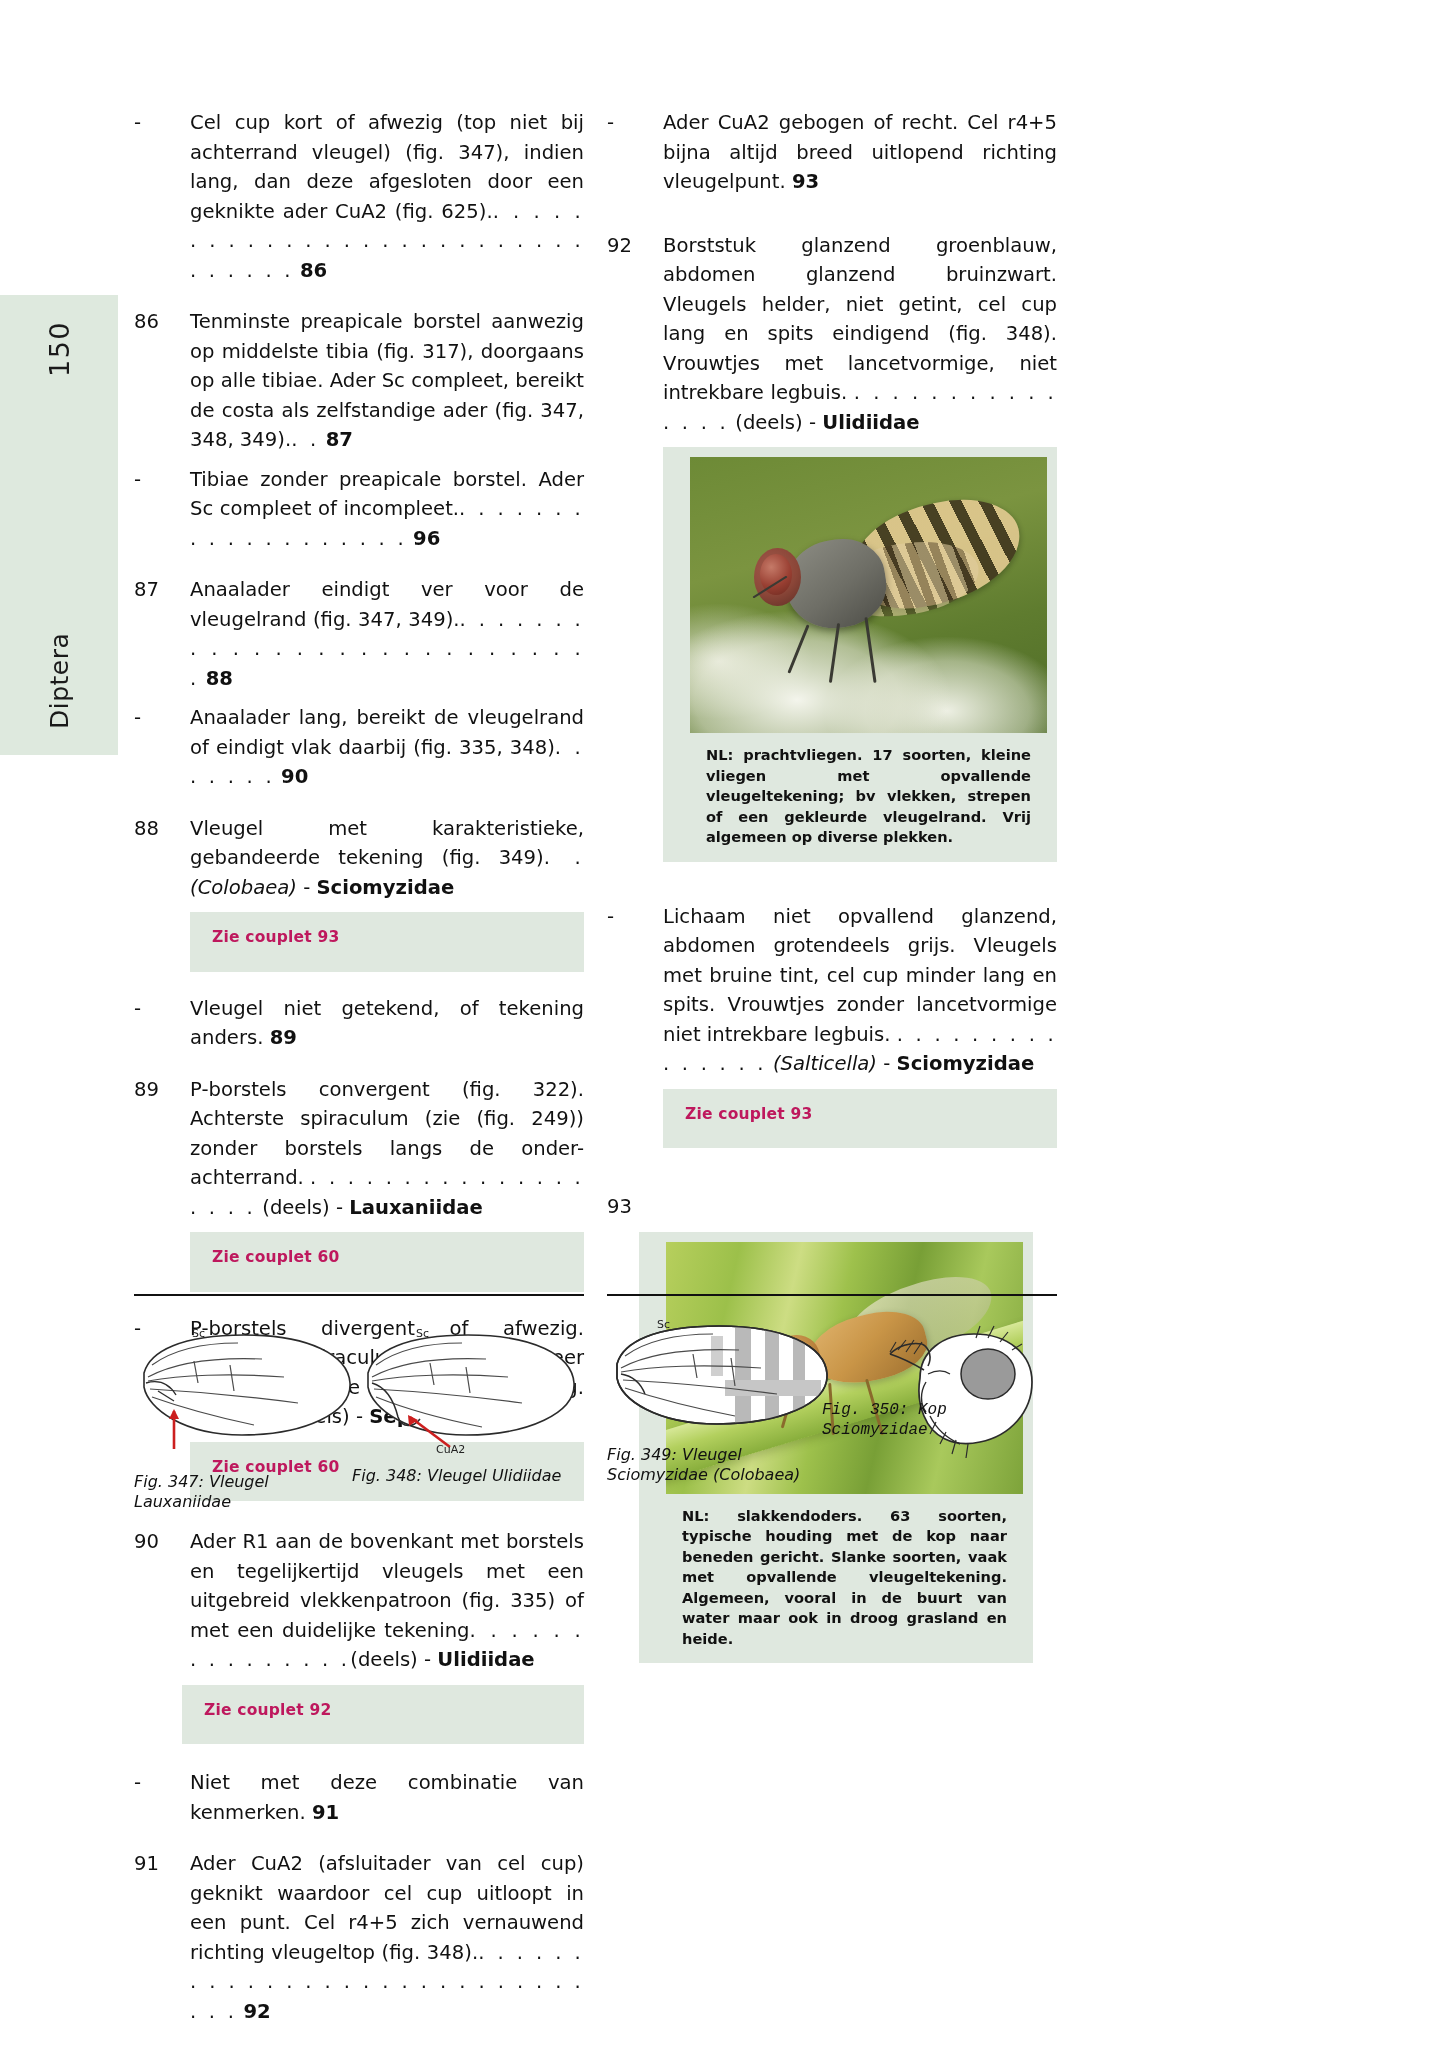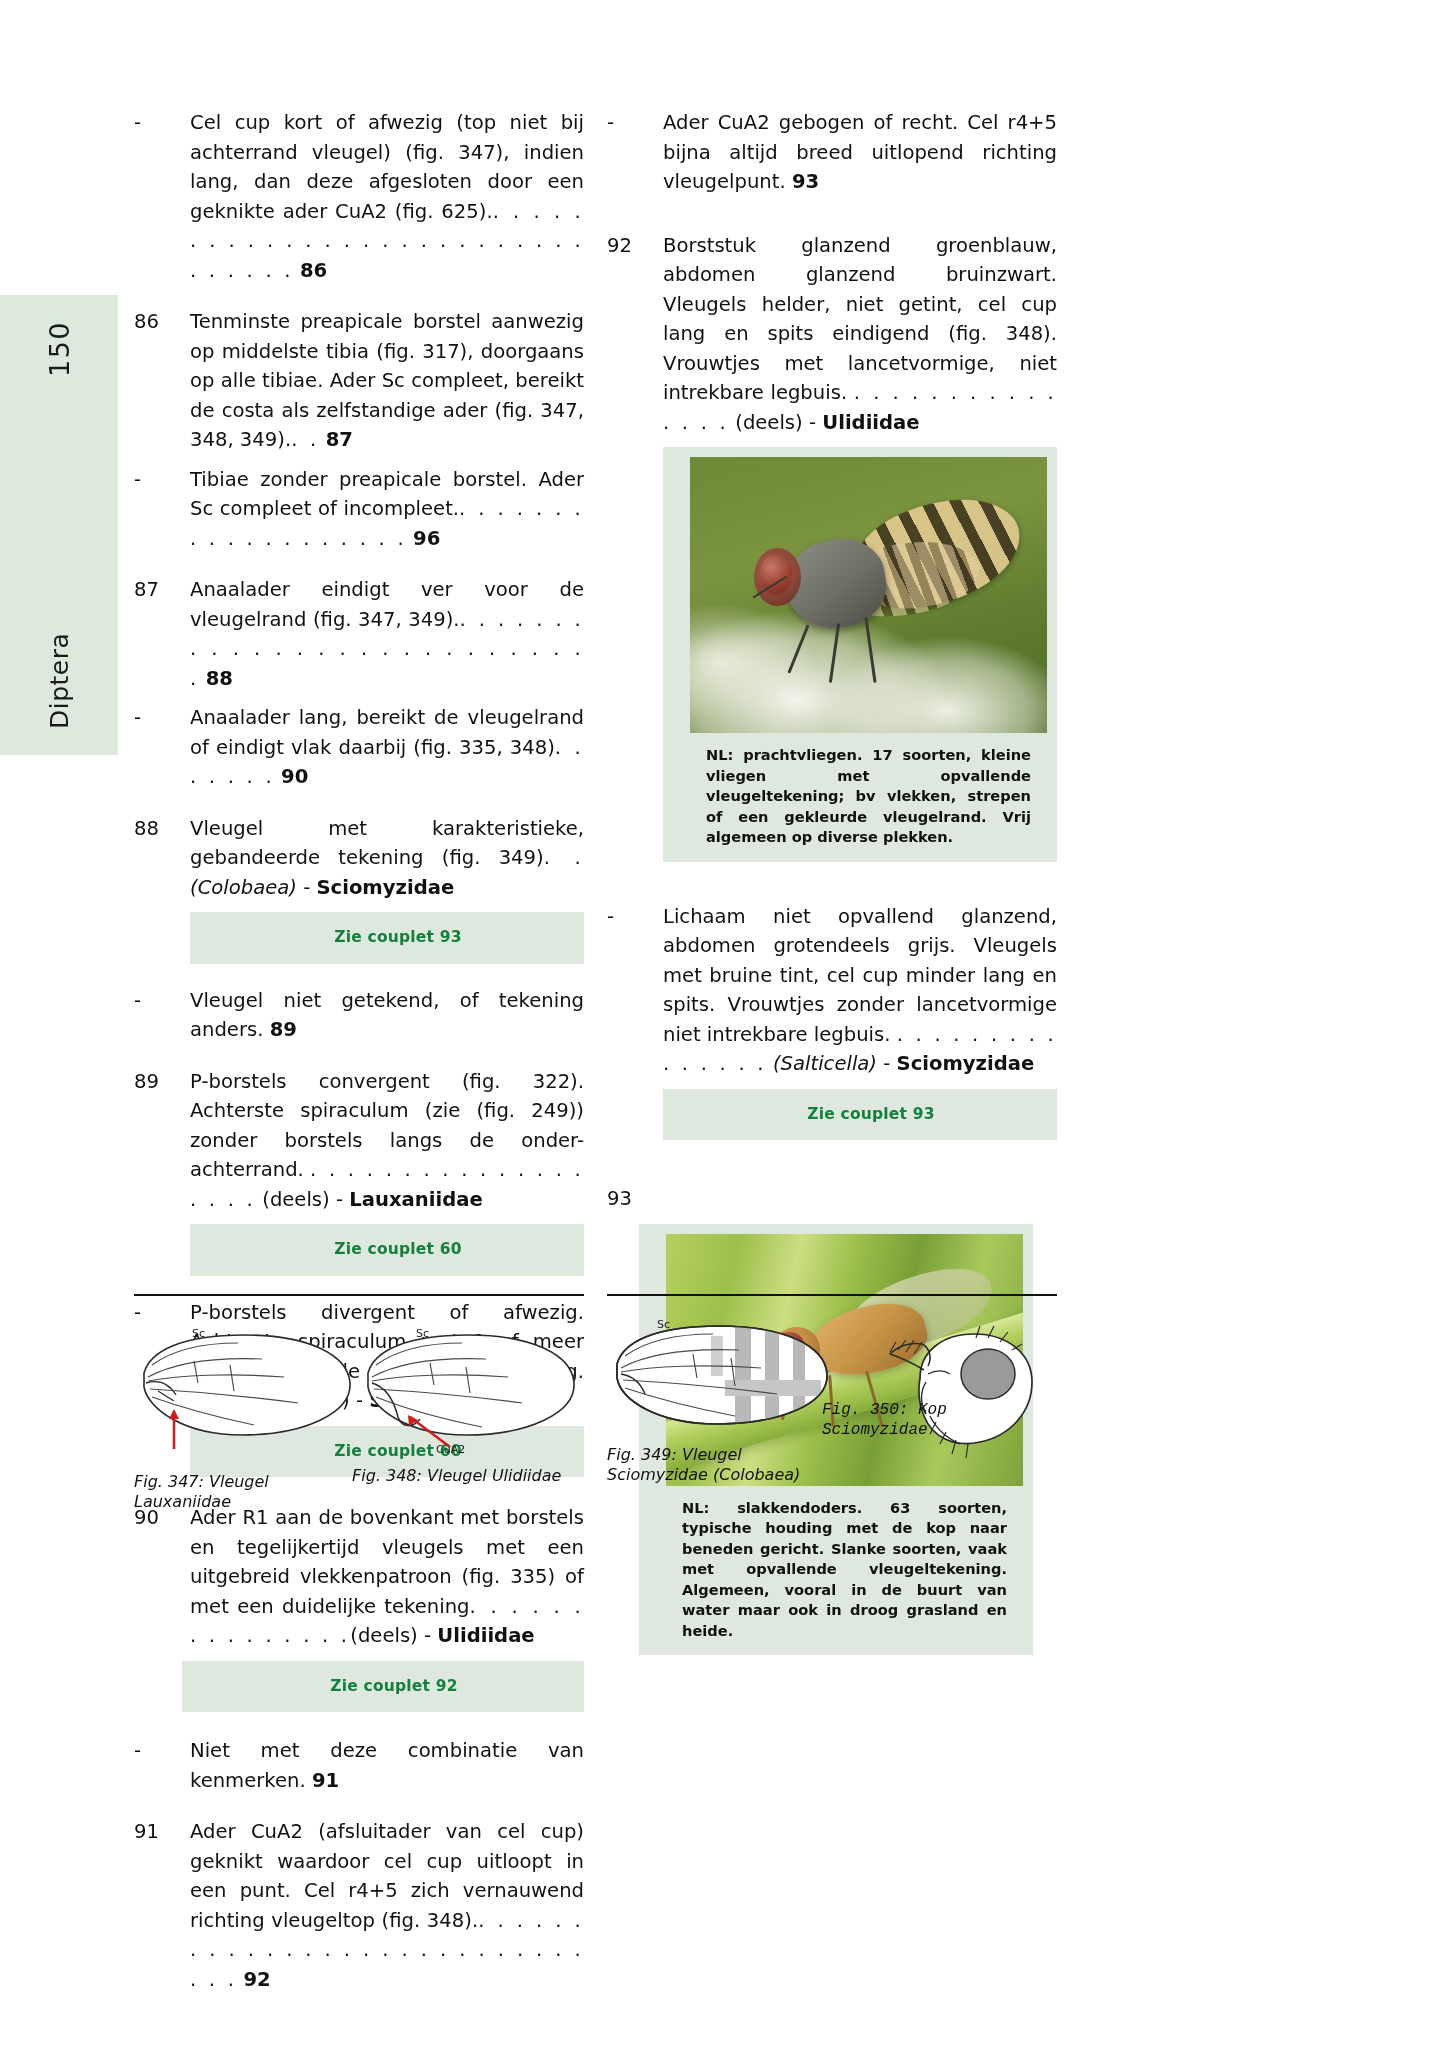--- a/index.html
+++ b/index.html
@@ -88,26 +88,25 @@
   
   .leader {
     letter-spacing: 3.2px;
     font-weight: normal;
   }
 
   
   .note-bar {
     background: #dfe8df;
     margin: 10px 0 4px 0;
-    padding: 11px 0 11px 22px;
+    padding: 11px 0 19px 22px;
     font-size: 15.5px;
     font-weight: bold;
-    color: #15803d;
+    color: #be185d;
     letter-spacing: 0.2px;
-    text-align: center;
   }
 
   
   .photo-block {
     background: #dfe8df;
     padding: 10px 10px 0 27px;
     box-sizing: border-box;
     margin: 8px 0 0 0;
   }
   .photo-frame {

